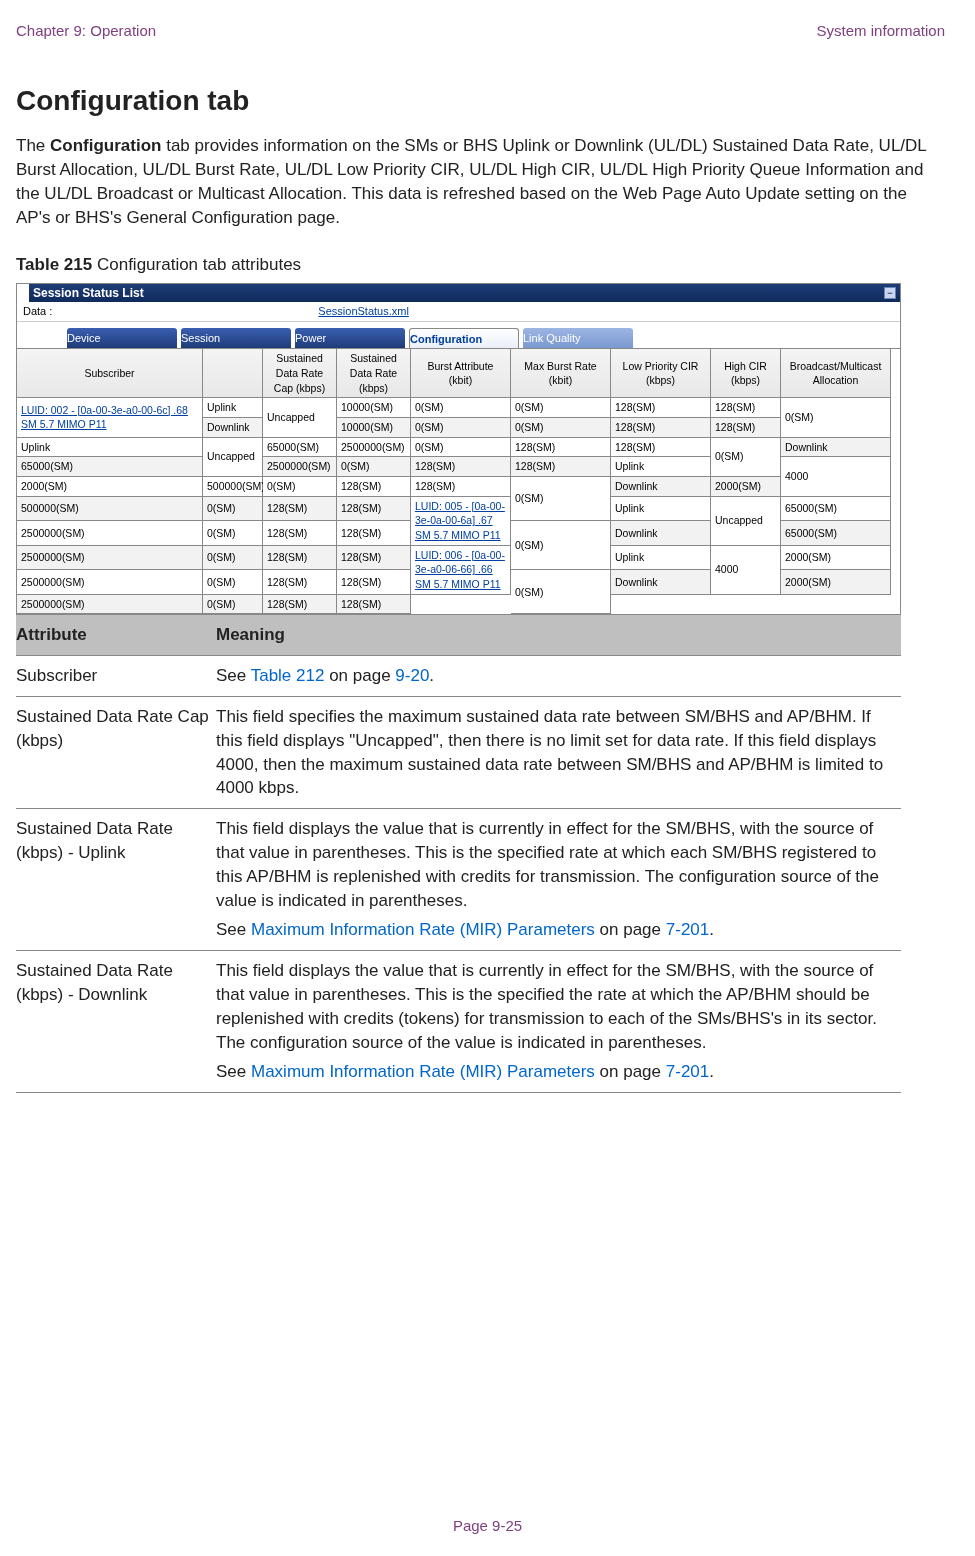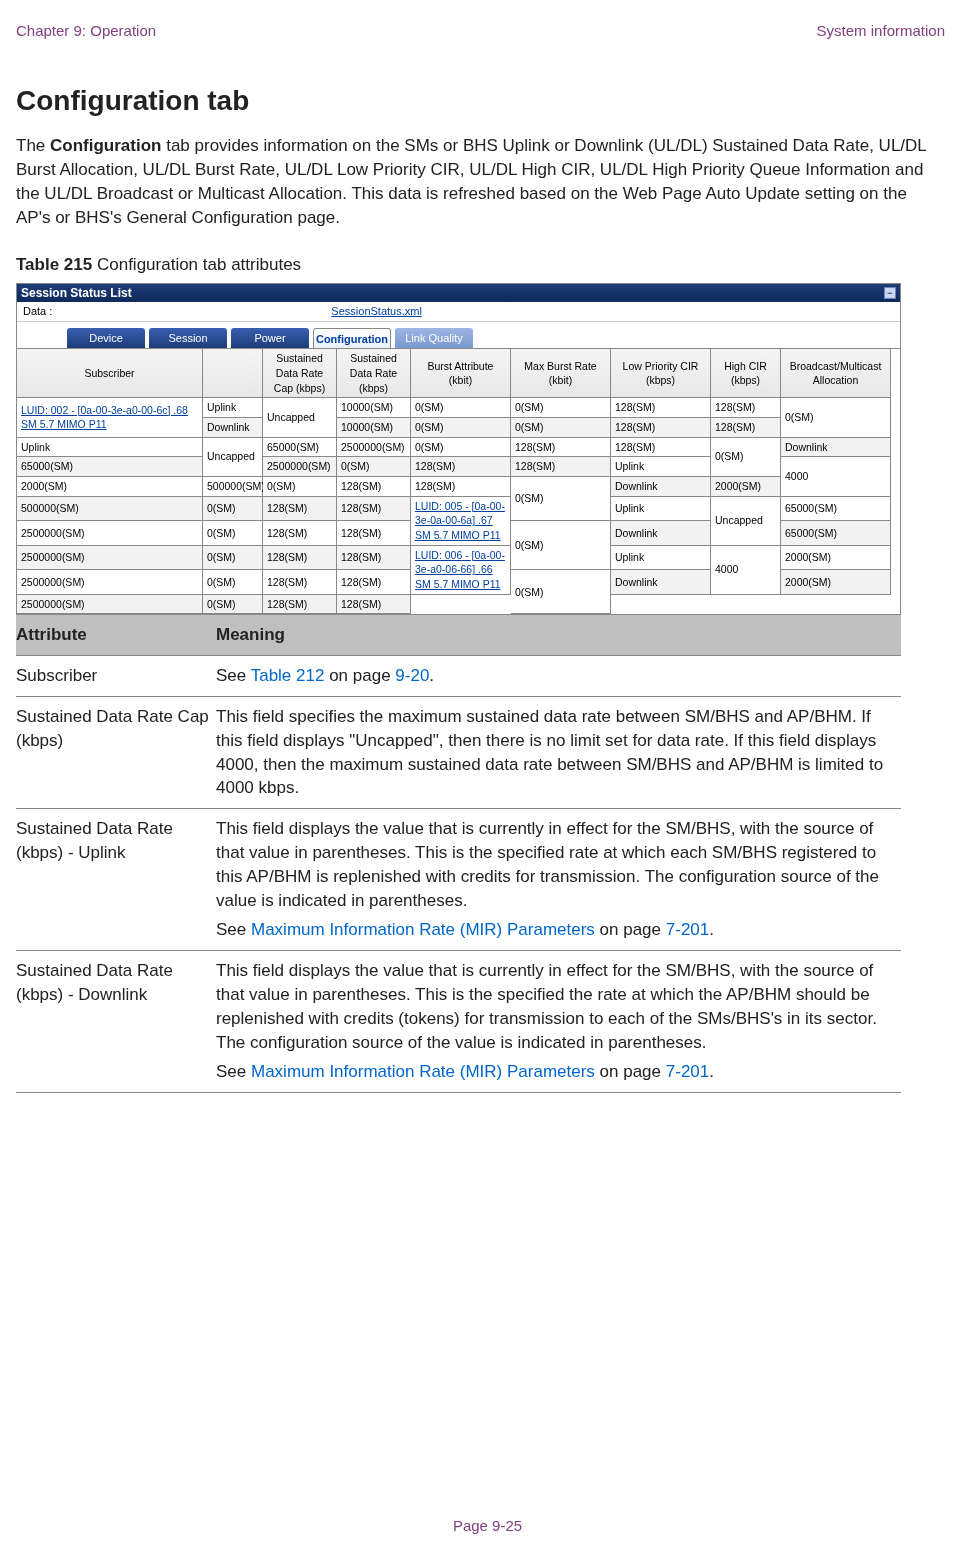--- a/index.html
+++ b/index.html
@@ -47,34 +47,35 @@
   .fig-titlebar {
     display: flex;
     justify-content: space-between;
     align-items: center;
     height: 18px;
     padding: 0 4px;
     background: linear-gradient(#1e3c78, #0f2a5a);
     color: #fff;
     font-weight: bold;
     font-size: 12px;
+    margin-left: 12px;
   }
   .fig-titlebar .collapse {
     width: 12px; height: 12px; border: 1px solid #6a86b4; background: #c9d6ee; font-size: 9px; color: #1e3c78;
     display: flex; align-items: center; justify-content: center;
   }
   .fig-datarow {
-    display: flex; align-items: center; gap: 19px; height: 20px; padding: 0 6px; border-bottom: 1px solid #ccc;
+    display: flex; align-items: center; gap: 6px; height: 20px; padding: 0 6px; border-bottom: 1px solid #ccc;
     background: #fff;
   }
   .fig-datarow a { color: #0040a0; text-decoration: underline; margin-left: 260px; }
 
   .tab-strip { display: flex; gap: 4px; padding: 6px 0 0 50px; }
   .tab {
-    width: 78px; height: 20px; line-height: 20px; text-align: center; border-radius: 3px 3px 0 0;
+    width: 110px; height: 20px; line-height: 20px; text-align: left; border-radius: 3px 3px 0 0;
     background: linear-gradient(#3a5fb1,#1e3c78); color: #fff; font-size: 11px;
   }
   .tab.active { background: linear-gradient(#fff,#e9eef7); color: #0040a0; font-weight: bold; border: 1px solid #888; border-bottom: none; }
   .tab.lq { background: linear-gradient(#9db5e3,#7a99d0); color: #fff; }
 
   .grid {
     border-top: 1px solid #888;
     display: grid;
     grid-template-columns: 186px 60px 74px 74px 100px 100px 100px 70px 110px;
     font-size: 10.5px;

